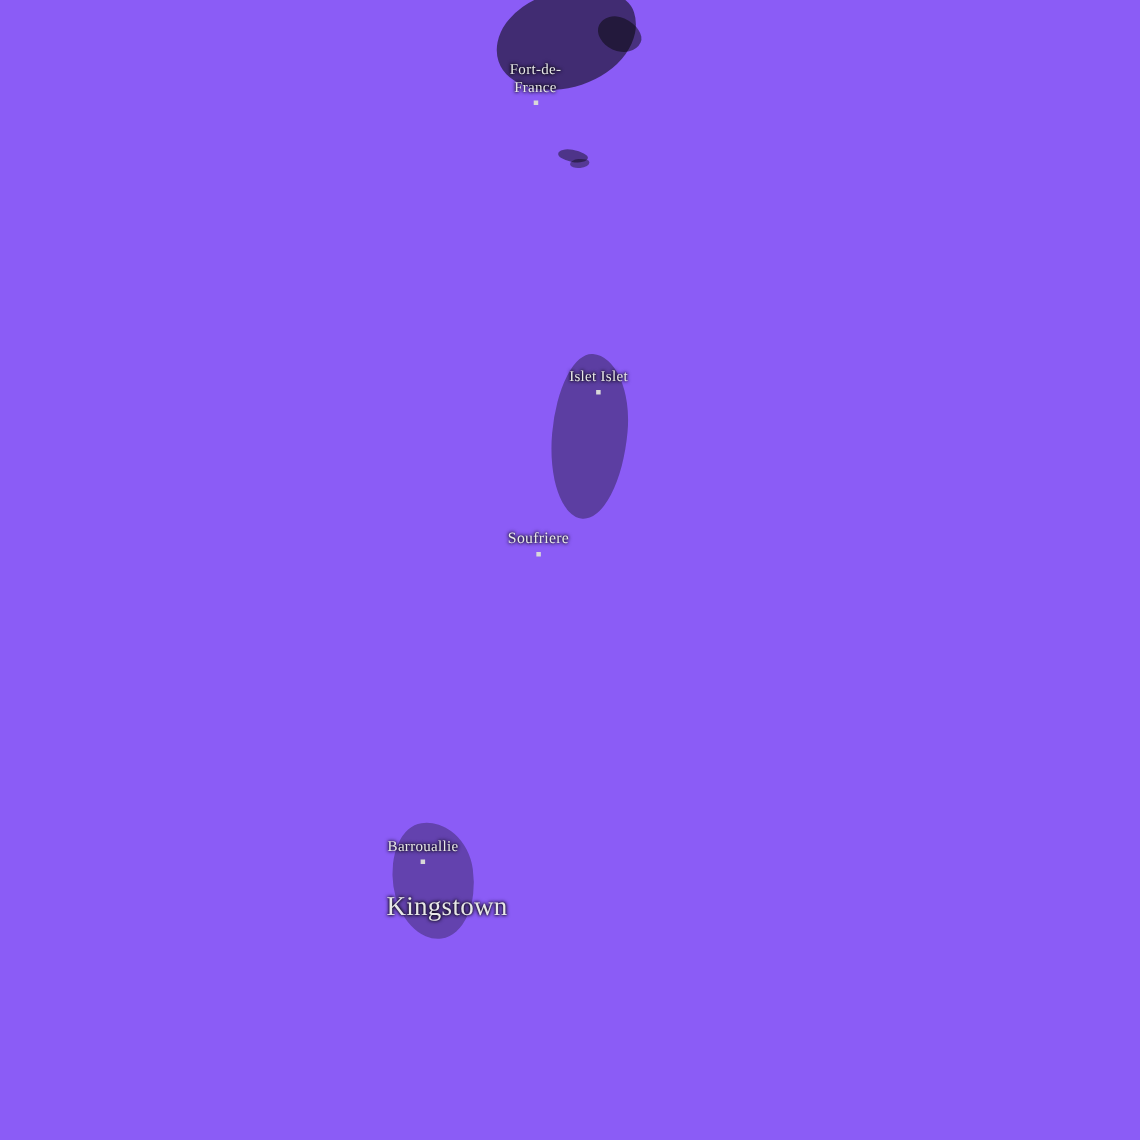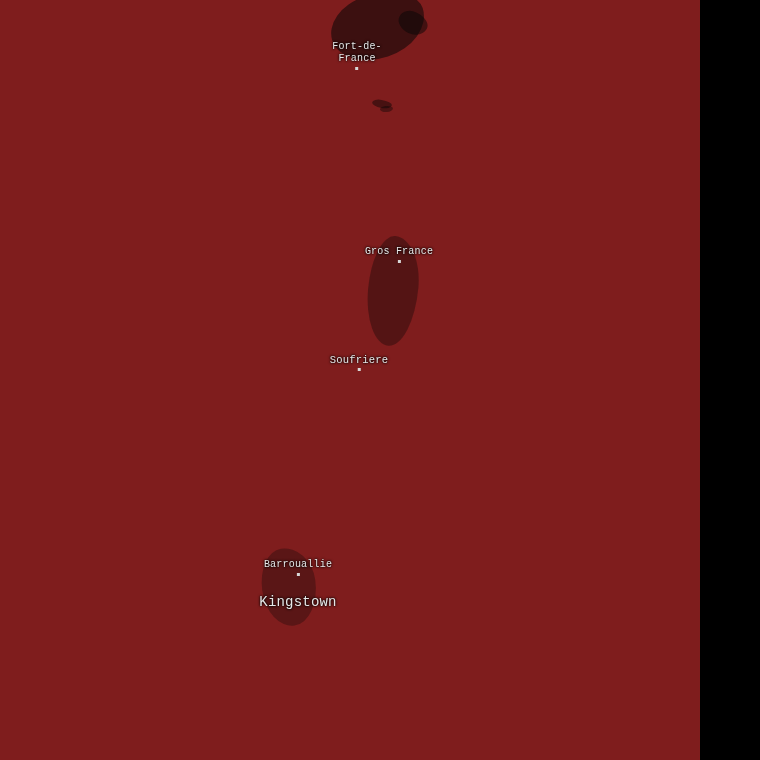--- a/index.html
+++ b/index.html
@@ -2,25 +2,25 @@
 <html><head>
 <meta charset="utf-8">
 <style>
   html, body {
     margin: 0;
     padding: 0;
     background: #000000;
   }
   #map-canvas {
     position: relative;
-    width: 700px;
+    width: 760px;
     height: 760px;
-    background: #7f1d1d;
+    background: #8b5cf6;
     overflow: hidden;
-    font-family: Liberation Mono, monospace;
+    font-family: Liberation Serif, serif;
   }
   .landmass {
     position: absolute;
     background: #050505;
     border-radius: 45% 55% 50% 50% / 50% 45% 55% 50%;
   }
   .place {
     position: absolute;
     transform: translate(-50%, 0);
     text-align: center;
@@ -35,35 +35,35 @@
   }
   .place .dot {
     display: block;
     width: 3px;
     height: 3px;
     background: #d8d8d8;
     margin: 2px auto 0 auto;
   }
   .size-sm  { font-size: 10px; }
   .size-md  { font-size: 10.5px; margin-top: 24px; }
-  .size-lg  { font-size: 14px; }
+  .size-lg  { font-size: 18px; }
 </style>
 </head>
 <body>
 
 <div id="map-canvas">
   <div id="landform-layer">
       <div class="landmass" style="left: 330px; top: -6px; width: 96px; height: 64px; opacity: 0.55; transform: rotate(-18deg);"></div>
       <div class="landmass" style="left: 398px; top: 12px; width: 30px; height: 22px; opacity: 0.5; transform: rotate(25deg);"></div>
       <div class="landmass" style="left: 372px; top: 100px; width: 20px; height: 8px; opacity: 0.45; transform: rotate(10deg);"></div>
       <div class="landmass" style="left: 380px; top: 106px; width: 13px; height: 6px; opacity: 0.4; transform: rotate(-5deg);"></div>
       <div class="landmass" style="left: 368px; top: 236px; width: 50px; height: 110px; opacity: 0.35; transform: rotate(5deg);"></div>
       <div class="landmass" style="left: 262px; top: 548px; width: 54px; height: 78px; opacity: 0.3; transform: rotate(-8deg);"></div>
     </div>
   <div id="label-layer">
       <div class="place size-sm" style="left: 357px; top: 41px; color: rgb(232, 232, 232);"><span class="label">Fort-de-
 France</span><span class="dot" style="background: rgb(216, 216, 216);"></span></div>
-      <div class="place size-sm" style="left: 399px; top: 246px; color: rgb(232, 232, 232);"><span class="label">Gros France</span><span class="dot" style="background: rgb(216, 216, 216);"></span></div>
+      <div class="place size-sm" style="left: 399px; top: 246px; color: rgb(232, 232, 232);"><span class="label">Islet Islet</span><span class="dot" style="background: rgb(216, 216, 216);"></span></div>
       <div class="place size-md" style="left: 359px; top: 330px; color: rgb(232, 232, 232);"><span class="label">Soufriere</span><span class="dot" style="background: rgb(216, 216, 216);"></span></div>
-      <div class="place size-sm" style="left: 282px; top: 559px; color: rgb(232, 232, 232); margin-left: 16px;"><span class="label">Barrouallie</span><span class="dot" style="background: rgb(216, 216, 216);"></span></div>
+      <div class="place size-sm" style="left: 282px; top: 559px; color: rgb(232, 232, 232);"><span class="label">Barrouallie</span><span class="dot" style="background: rgb(216, 216, 216);"></span></div>
       <div class="place size-lg no-dot" style="left: 298px; top: 594px; color: rgb(232, 232, 232);"><span class="label">Kingstown</span></div>
     </div>
 </div>
 
 </body></html>

